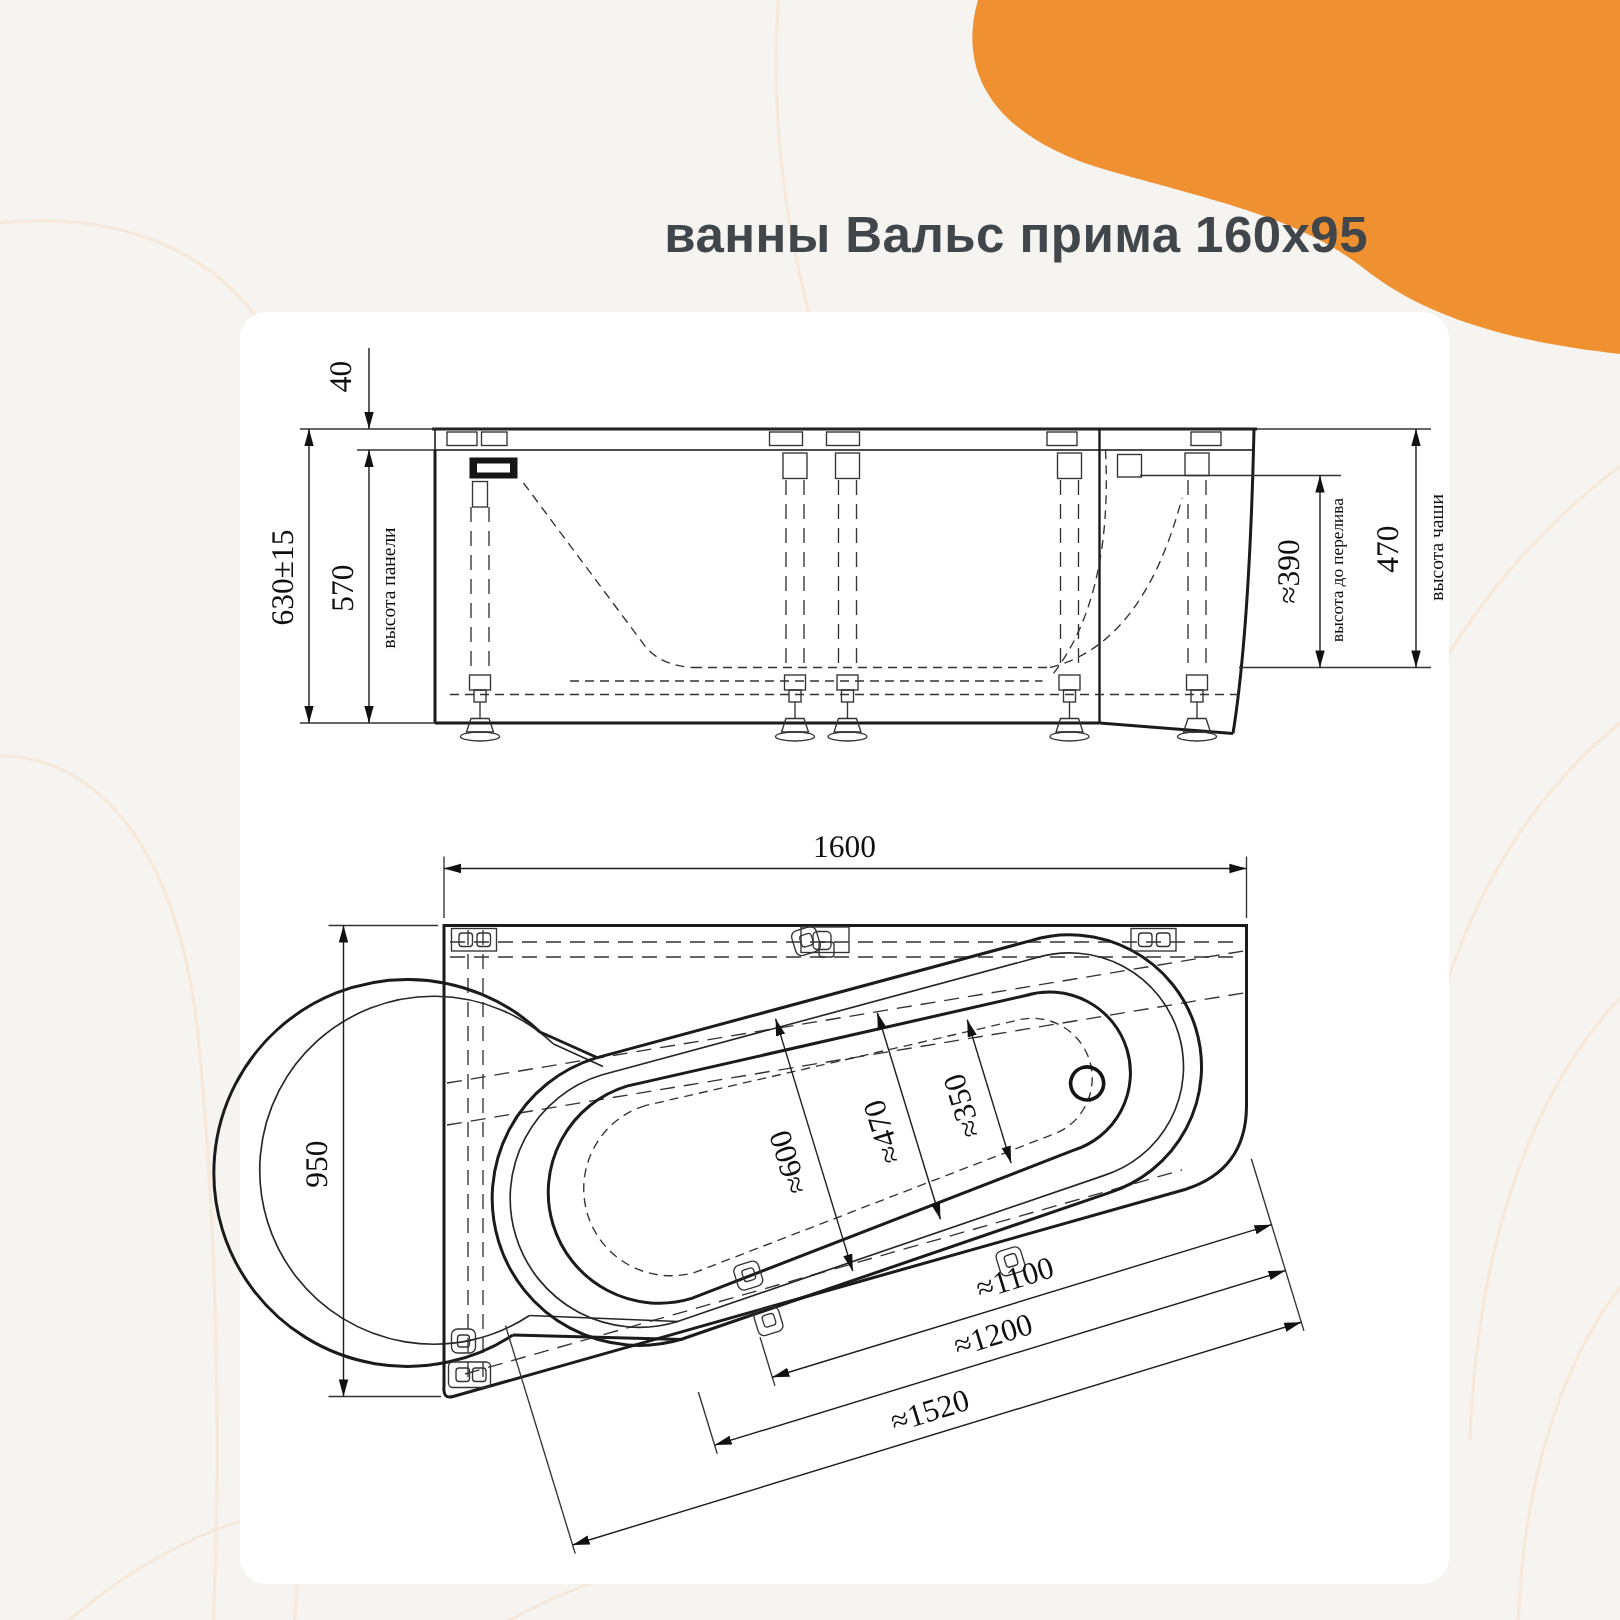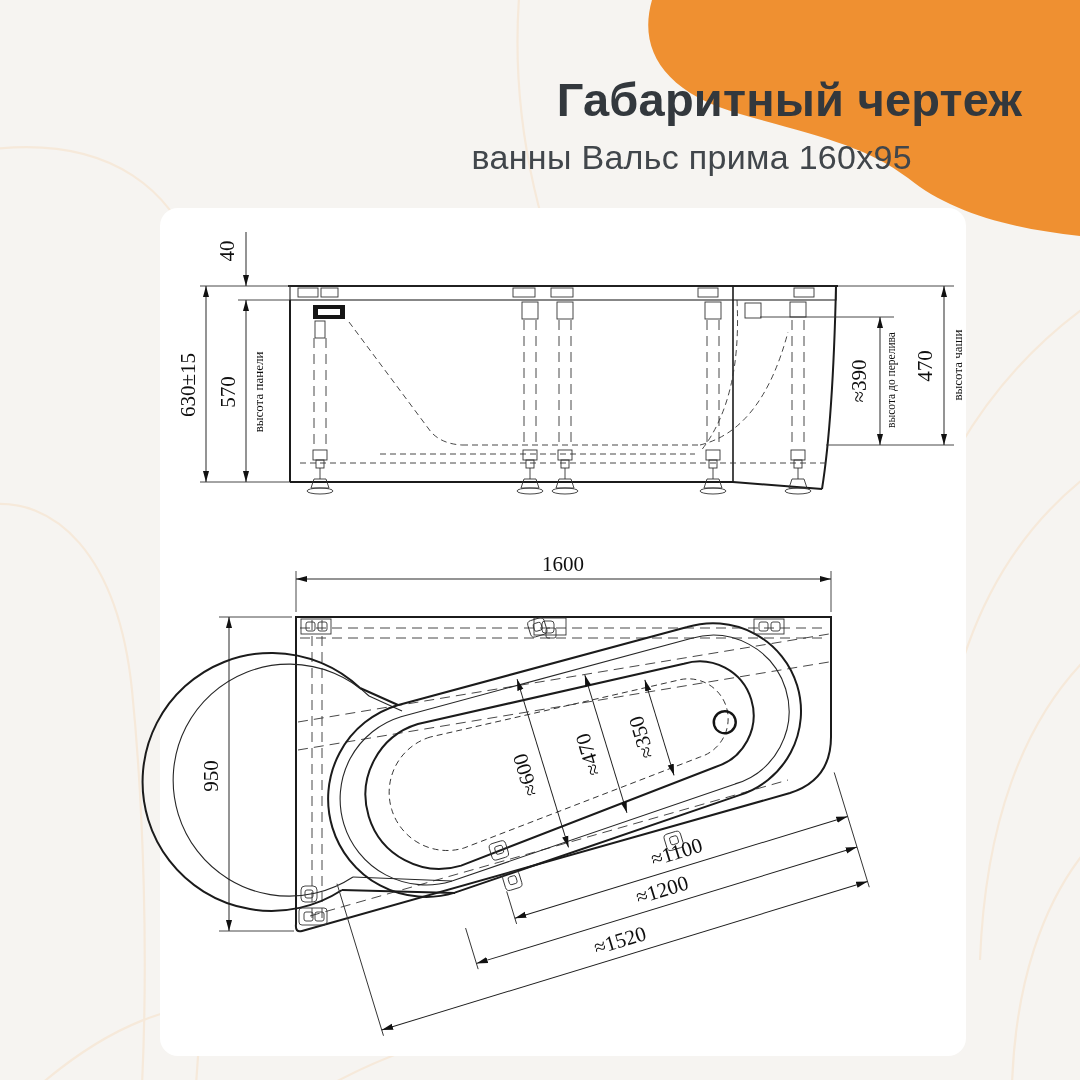--- a/index.html
+++ b/index.html
@@ -16,21 +16,21 @@
   .wave{stroke:#f6e9da;stroke-width:2.2;fill:none;}
   svg text{text-anchor:middle;fill:#0f0f0f;font-family:"Liberation Serif",serif;}
   .dt{font-size:21px;}
   .dts{font-size:13px;}
   .dtxs{font-size:11.5px;}
   
   .brand{position:absolute;top:30px;right:72px;font-family:"Liberation Serif",serif;
          font-size:27px;color:#4a4336;letter-spacing:0.5px;}
   .title{position:absolute;top:72px;right:58px;font-size:47px;font-weight:700;
          color:#33383d;letter-spacing:0.2px;}
-  .subtitle{position:absolute;top:138px;right:168px;font-size:34px;font-weight:400;
+  .subtitle{position:absolute;top:138px;right:168px;font-size:34px;font-weight:700;
          color:#41464b;letter-spacing:0.3px;}
 </style>
 </head>
 <body>
 
 <div class="stage">
 
 <svg width="1080" height="1080" viewBox="0 0 1080 1080">
   <defs>
     <marker id="ae" orient="auto" markerWidth="13" markerHeight="9" refX="12" refY="4">
@@ -267,16 +267,15 @@
       <line class="dim" x1="296" y1="579" x2="831" y2="579" marker-start="url(#as)" marker-end="url(#ae)"></line>
       <text class="dt" x="563" y="571">1600</text>
       <line class="xthin" x1="292" y1="617" x2="219" y2="617"></line>
       <line class="xthin" x1="294" y1="931" x2="219" y2="931"></line>
       <line class="dim" x1="229" y1="617" x2="229" y2="931" marker-start="url(#as)" marker-end="url(#ae)"></line>
       <text class="dt" transform="translate(218,776) rotate(-90)">950</text>
     </g>
   </g>
 </svg>
 
-<div class="title">Габаритный чертеж</div>
 <div class="subtitle">ванны Вальс прима 160х95</div>
 
 </div>
 
 </body></html>

